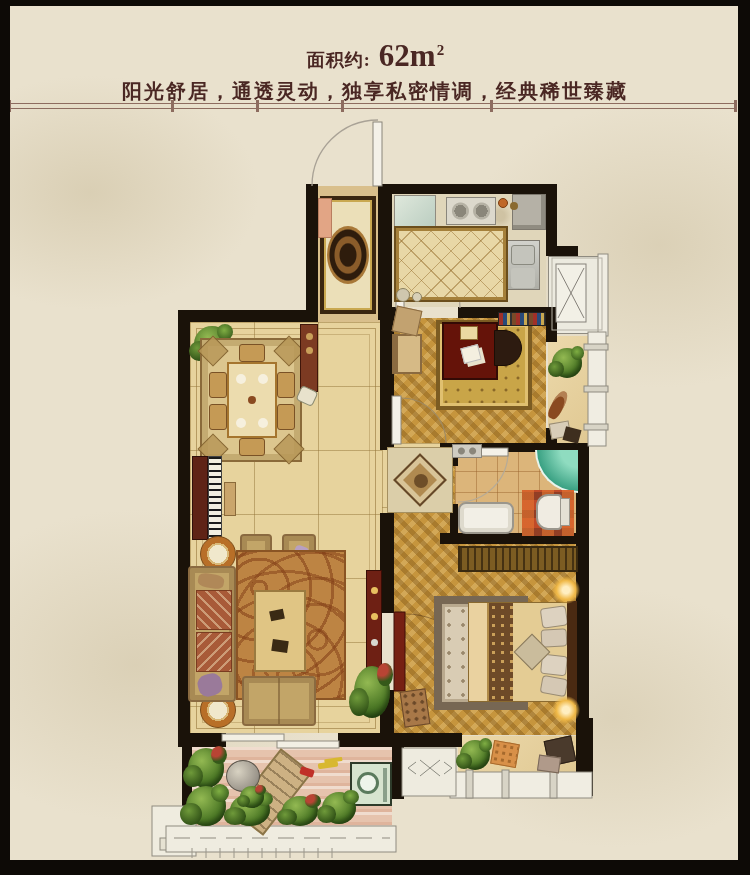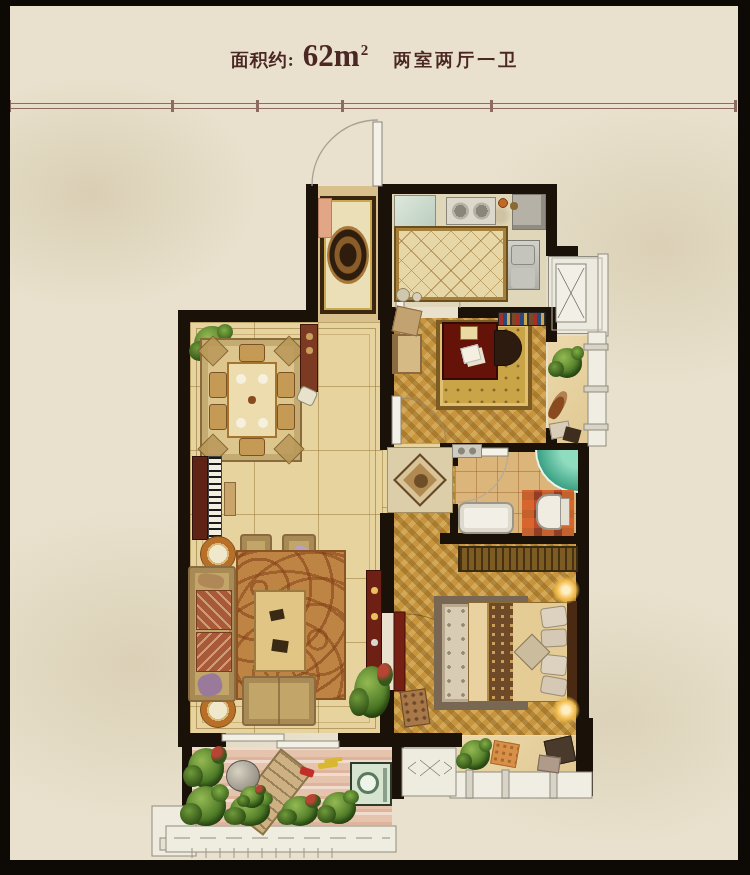--- a/index.html
+++ b/index.html
@@ -69,22 +69,22 @@
 </head>
 <body>
 
 <div class="page">
 
   <div class="header">
     <div class="hline1">
       <span class="area-label">面积约:</span>
       <span class="area-value">62m</span>
       <span class="area-sup">2</span>
-      <span class="room-config">两室两厅一卫</span>
-    </div>
+    </div>
+    <div class="tagline">阳光舒居，通透灵动，独享私密情调，经典稀世臻藏</div>
   </div>
 
   <div class="divider">
     <div class="tick" style="left:0;"></div>
     <div class="tick" style="left:163px;"></div>
     <div class="tick" style="left:248px;"></div>
     <div class="tick" style="left:333px;"></div>
     <div class="tick" style="left:482px;"></div>
     <div class="tick" style="right:0;"></div>
   </div>

